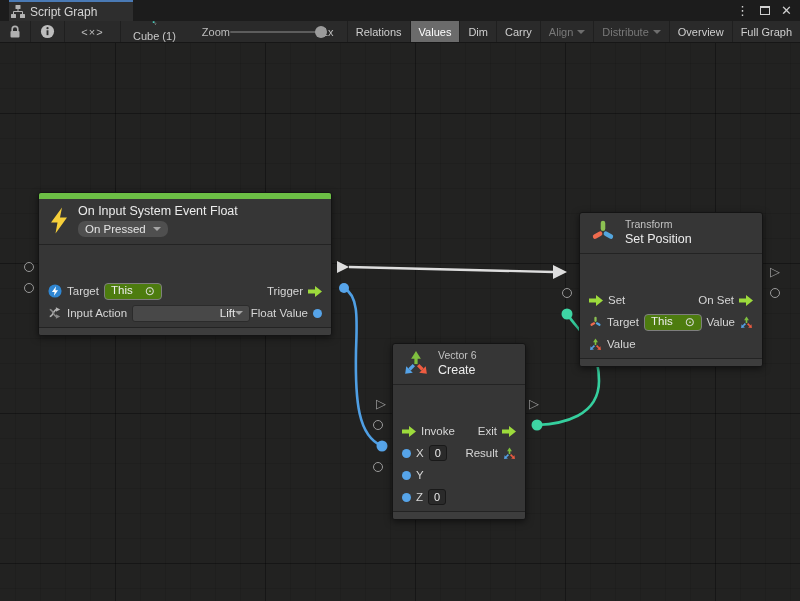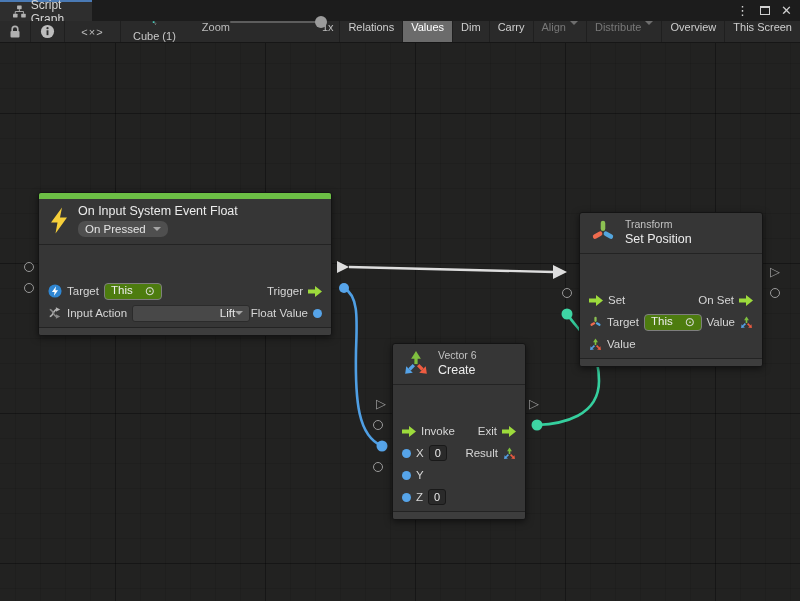--- a/index.html
+++ b/index.html
@@ -1,39 +1,39 @@
 <!DOCTYPE html>
 <html><head>
 <meta charset="utf-8">
 <style>
   * { margin:0; padding:0; box-sizing:border-box; }
   html,body { width:800px; height:601px; overflow:hidden; background:#1e1e1e;
     font-family:"Liberation Sans","DejaVu Sans",sans-serif; -webkit-font-smoothing:antialiased; }
 
   
   .titlebar { position:absolute; left:0; top:0; width:800px; height:21px; background:#1c1c1c; }
-  .tab { position:absolute; left:0; top:0; width:92px; height:21px; background:#2e2e2e;
-    border-top:2px solid #4a7ab5; display:flex; align-items:center; gap:5px; padding-left:13px;
+  .tab { position:absolute; left:9px; top:0; width:124px; height:21px; background:#2e2e2e;
+    border-top:2px solid #4a7ab5; display:flex; align-items:center; gap:5px; padding-left:2px;
     color:#d6d6d6; font-size:12px; }
   .winbtns { position:absolute; right:8px; top:0; height:21px; display:flex; align-items:center; gap:11px; color:#cfcfcf; }
   .winbtns .glyph { font-size:13px; line-height:1; cursor:default; }
   .maxbox { width:10px; height:9px; border:1.5px solid #cfcfcf; border-top-width:2.5px; }
 
   
   .toolbar { position:absolute; left:0; top:21px; width:800px; height:22px; background:#2a2a2a;
     border-bottom:1px solid #161616; display:flex; align-items:stretch; font-size:11px; color:#c8c8c8; }
   .tcell { display:flex; align-items:center; justify-content:center; padding:0 9px; border-right:1px solid #1f1f1f; }
   .tcell.nb { border-right:none; }
   .code-glyph { letter-spacing:1px; color:#bdbdbd; font-size:11px; }
   .graphref { gap:5px; padding:0 12px;flex-direction:column; }
-  .zoomgrp { display:flex; align-items:flex-start; margin-left:14px; gap:0; color:#bdbdbd; }
+  .zoomgrp { display:flex; align-items:center; margin-left:14px; gap:0; color:#bdbdbd; }
   .ztrack { position:relative; width:92px; height:2px; background:#5d5d5d; border-radius:1px; }
   .zknob { position:absolute; right:-5px; top:-5px; width:12px; height:12px; border-radius:50%; background:#9b9b9b; }
   .tright { margin-left:auto; display:flex; align-items:stretch; }
-  .tbtn { display:flex; gap:4px; padding:0 8px; border-left:1px solid #1f1f1f; color:#cfcfcf; }
+  .tbtn { display:flex; align-items:center; gap:4px; padding:0 8px; border-left:1px solid #1f1f1f; color:#cfcfcf; }
   .tbtn.active { background:#6b6b6b; color:#fff; }
   .tbtn.disabled { color:#787878; }
   .dd-caret { width:0; height:0; border-left:4px solid transparent; border-right:4px solid transparent; border-top:4px solid #a5a5a5; }
   .tbtn.disabled .dd-caret { border-top-color:#6e6e6e; }
 
   
   .canvas { position:absolute; left:0; top:43px; width:800px; height:558px; background-color:#222221;
     background-image:
       linear-gradient(to right, rgba(0,0,0,0.28) 1px, transparent 1px),
       linear-gradient(to bottom, rgba(0,0,0,0.28) 1px, transparent 1px),
@@ -143,21 +143,21 @@
         <span class="dd-caret"></span>
       </div>
     <div class="tbtn disabled">
         <span>Distribute</span>
         <span class="dd-caret"></span>
       </div>
     <div class="tbtn">
         <span>Overview</span>
       </div>
     <div class="tbtn">
-        <span>This Screen</span>
+        <span>Full Graph</span>
       </div>
   </div>
 </div>
 
 <div class="canvas">
 
   <svg class="wires">
     <g>
       <polygon points="337,218 337,230 349,224" fill="#dedede"></polygon>
       <line x1="349" y1="224" x2="554" y2="229" stroke="#dedede" stroke-width="2.4"></line>

